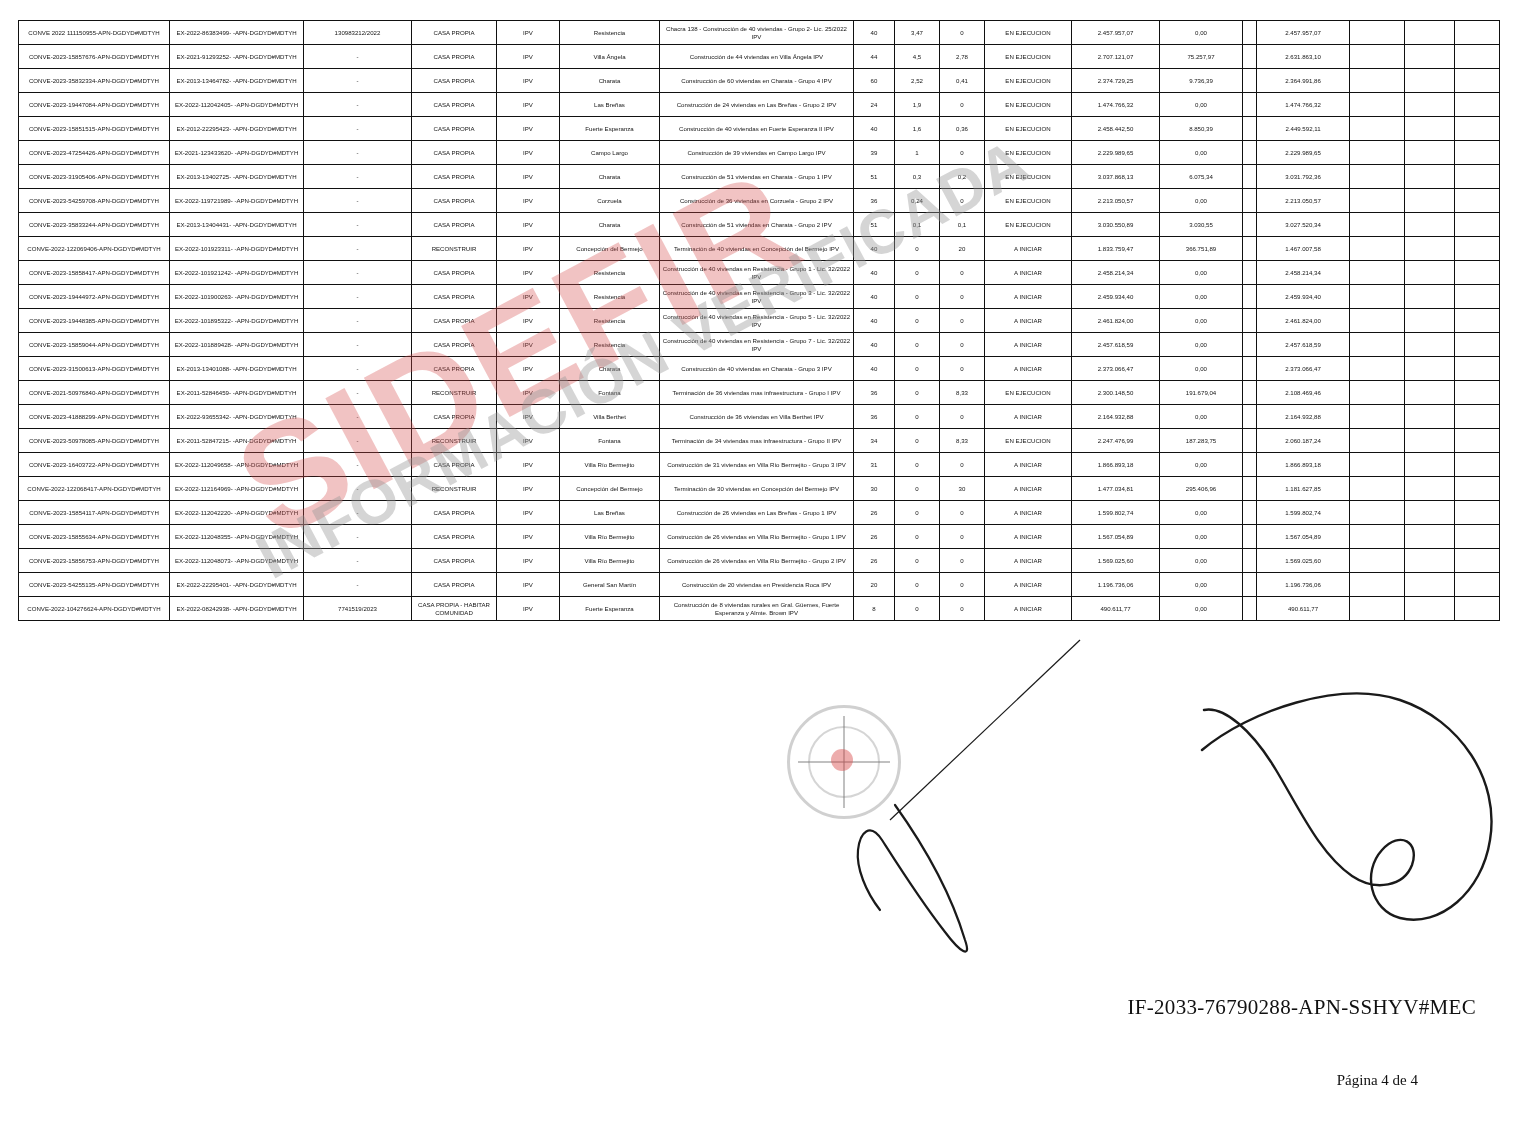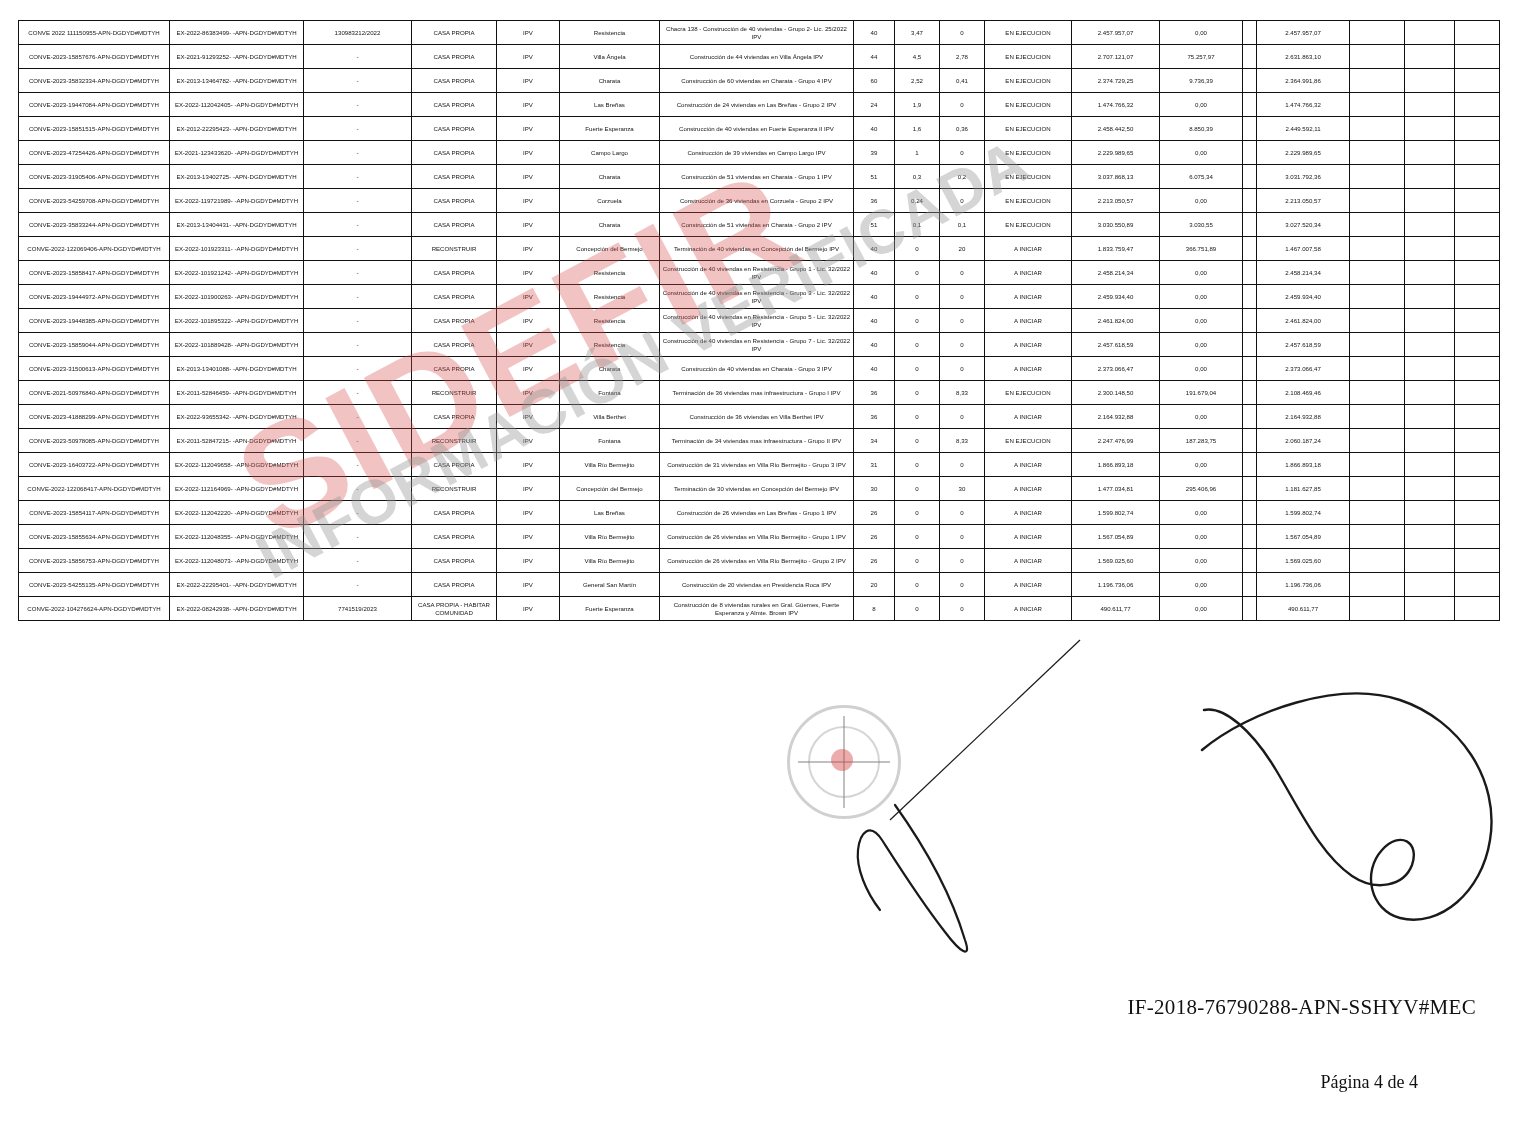--- a/index.html
+++ b/index.html
@@ -151,21 +151,21 @@
     font-family: "Liberation Serif", serif;
     font-size: 21px;
     color: #111;
     letter-spacing: 0.3px;
   }
   .footer-page {
     position: absolute;
     right: 118px;
     top: 1072px;
     font-family: "Liberation Serif", serif;
-    font-size: 18px;
+    font-size: 15px;
     color: #111;
   }
 </style>
 </head>
 <body>
 
 <div class="doc-table-wrap">
   <table class="doc-table">
     <colgroup>
       <col class="c0">
@@ -711,14 +711,14 @@
              C 120 380, 98 345, 82 320 C 70 302, 60 312, 58 330
              C 56 348, 66 372, 80 390" stroke="#1a1a1a" stroke-width="2.2" fill="none" stroke-linecap="round"></path>
 
     <path d="M402 230 C 450 190, 540 160, 600 180 C 660 200, 700 260, 690 320
              C 682 372, 640 408, 600 398 C 570 390, 562 352, 582 330
              C 600 310, 620 322, 612 345 C 604 366, 576 372, 552 356
              C 520 334, 500 290, 476 250 C 452 210, 424 186, 404 190" stroke="#1a1a1a" stroke-width="2.4" fill="none" stroke-linecap="round"></path>
   </svg>
 </div>
 
-<div class="footer-id">IF-2018-76790288-APN-SSHYV#MEC</div>
+<div class="footer-id">IF-2033-76790288-APN-SSHYV#MEC</div>
 <div class="footer-page">Página 4 de 4</div>
 
 </body></html>

